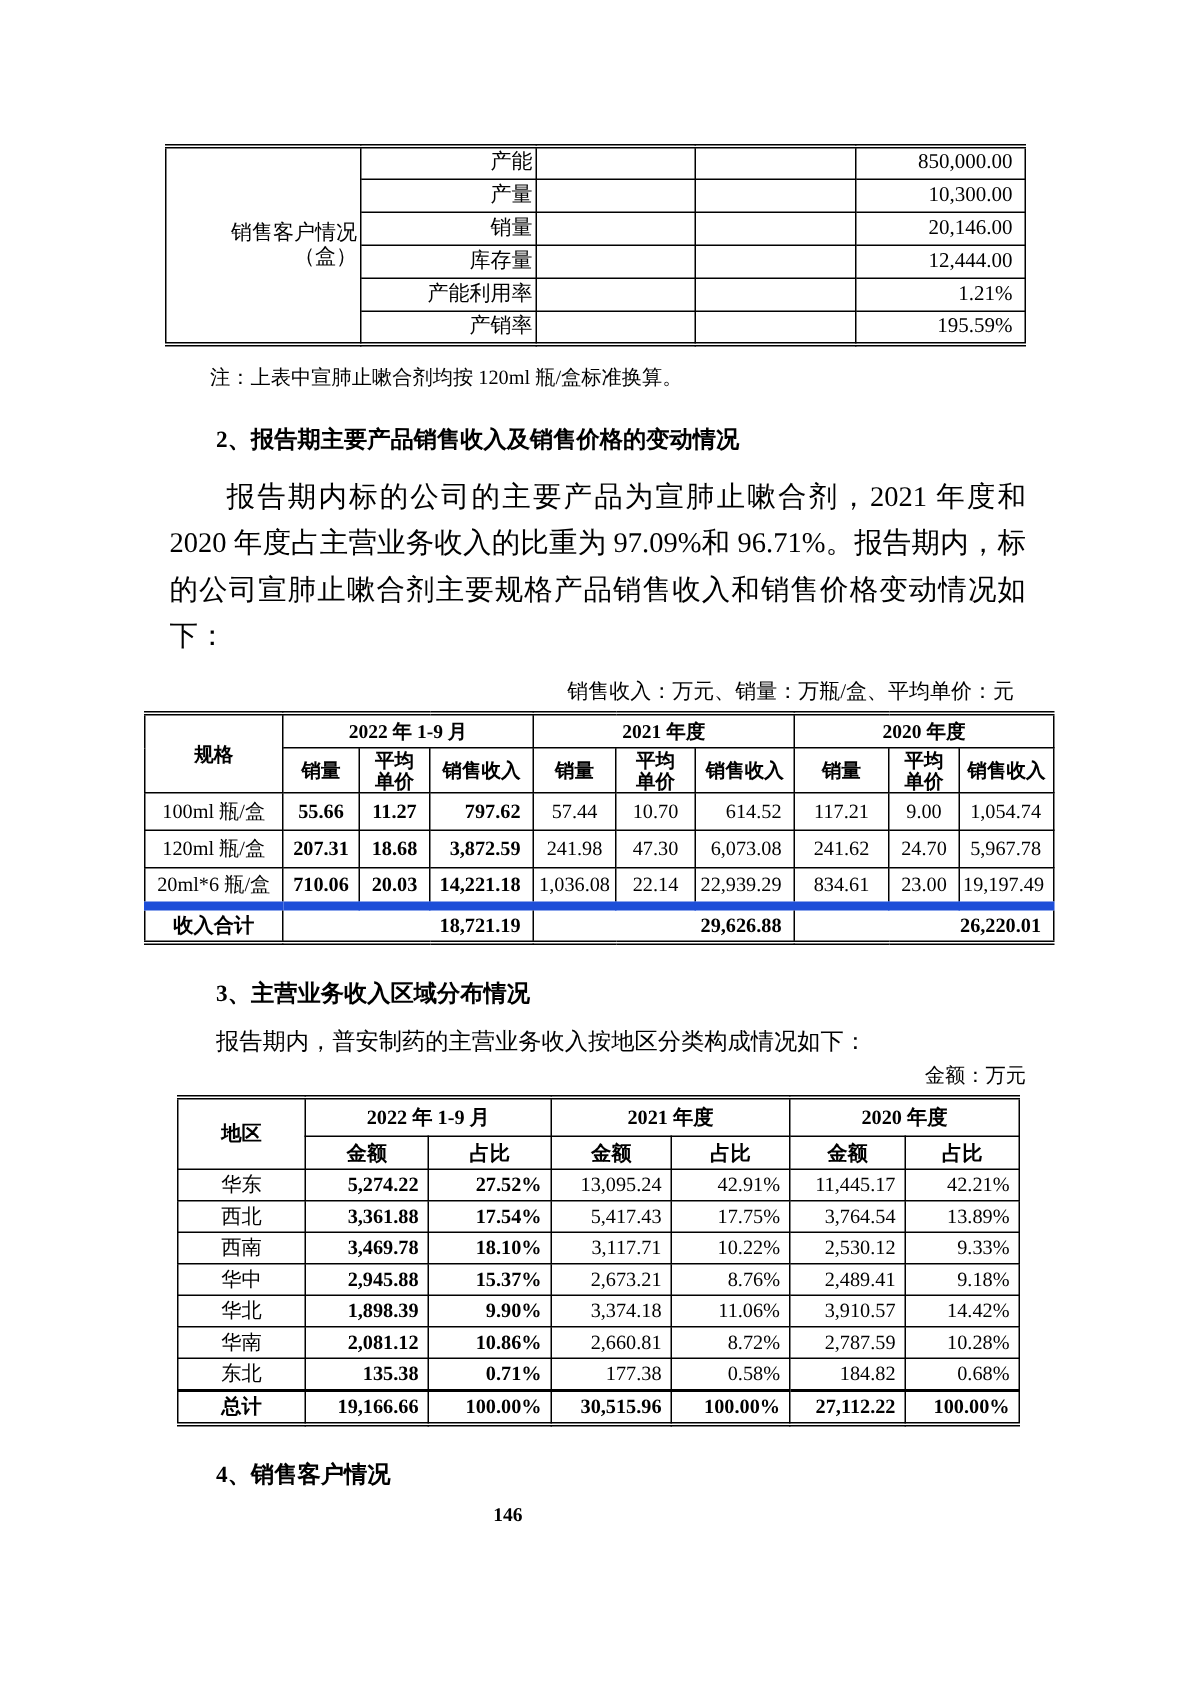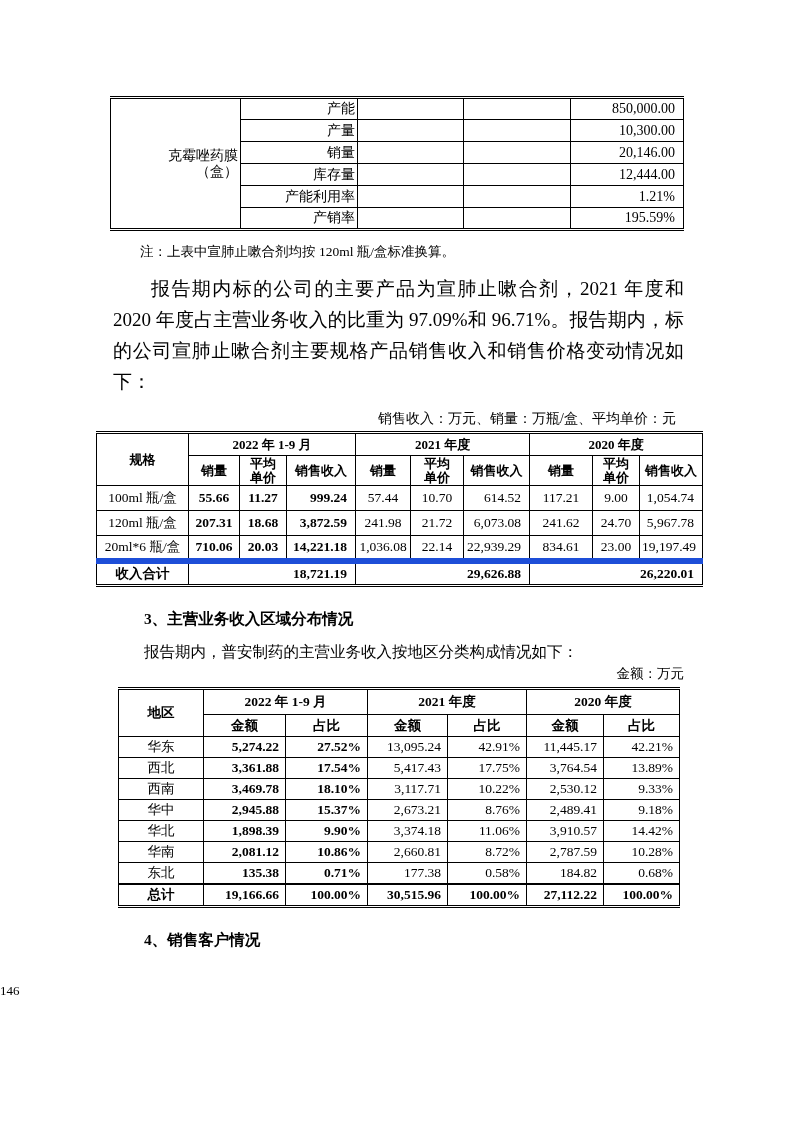--- a/index.html
+++ b/index.html
@@ -43,38 +43,38 @@
   table.region th { font-size:13.5px; font-weight:bold; }
   table.region td { font-size:13.5px; }
   table.region tr.hdr1 th { height:26px; }
   table.region tr.hdr2 th { height:22px; }
   table.region tr.data td { height:21px; }
   table.region tr.total td { height:23px; border-top:2px solid #000; }
   table.region .r { padding-right:6px !important; }
 
   .h3gap { margin-top:22px; }
   .h4gap { }
-  .pagenum { margin:32px 116px 0 0; text-align:left; font-size:13px; }
+  .pagenum { margin:8px 116px 0 0; text-align:center; font-size:13px;font-weight:bold; }
 </style>
 </head>
 <body>
 
 <div class="page">
 
   <table class="tbl cap">
     <colgroup>
         <col style="width:130px">
         <col style="width:117px">
         <col style="width:106px">
         <col style="width:107px">
         <col style="width:113px">
       </colgroup>
     <tbody>
         <tr>
-      <td rowspan="6" class="c prewrap">克霉唑药膜
+      <td rowspan="6" class="c prewrap">销售客户情况
 （盒）</td>
       <td class="c">产能</td>
       <td></td>
       <td></td>
       <td class="r">850,000.00</td>
     </tr>
     <tr>
       <td class="c">产量</td>
       <td></td>
       <td></td>
@@ -102,20 +102,21 @@
       <td class="c">产销率</td>
       <td></td>
       <td></td>
       <td class="r">195.59%</td>
     </tr>
   </tbody>
     </table>
 
   <div class="note">注：上表中宣肺止嗽合剂均按 120ml 瓶/盒标准换算。</div>
 
+  <div class="heading">2、报告期主要产品销售收入及销售价格的变动情况</div>
 
   <div class="para">报告期内标的公司的主要产品为宣肺止嗽合剂，2021 年度和 2020 年度占主营业务收入的比重为 97.09%和 96.71%。报告期内，标的公司宣肺止嗽合剂主要规格产品销售收入和销售价格变动情况如下：</div>
 
   <div class="unit1">销售收入：万元、销量：万瓶/盒、平均单价：元</div>
 
   <table class="tbl spec">
     <colgroup>
         <col style="width:92px">
         <col style="width:51px">
         <col style="width:47px">
@@ -145,35 +146,35 @@
       <th class="c">销售收入</th>
       <th class="c">销量</th>
       <th class="c prewrap">平均
 单价</th>
       <th class="c">销售收入</th>
     </tr>
     <tr class="data">
       <td class="c">100ml 瓶/盒</td>
       <td class="c b">55.66</td>
       <td class="c b">11.27</td>
-      <td class="r b">999.24</td>
+      <td class="r b">797.62</td>
       <td class="c">57.44</td>
       <td class="c">10.70</td>
       <td class="r">614.52</td>
       <td class="c">117.21</td>
       <td class="c">9.00</td>
       <td class="r">1,054.74</td>
     </tr>
     <tr class="data">
       <td class="c">120ml 瓶/盒</td>
       <td class="c b">207.31</td>
       <td class="c b">18.68</td>
       <td class="r b">3,872.59</td>
       <td class="c">241.98</td>
-      <td class="c">21.72</td>
+      <td class="c">47.30</td>
       <td class="r">6,073.08</td>
       <td class="c">241.62</td>
       <td class="c">24.70</td>
       <td class="r">5,967.78</td>
     </tr>
     <tr class="data">
       <td class="c">20ml*6 瓶/盒</td>
       <td class="c b">710.06</td>
       <td class="c b">20.03</td>
       <td class="r b">14,221.18</td>

